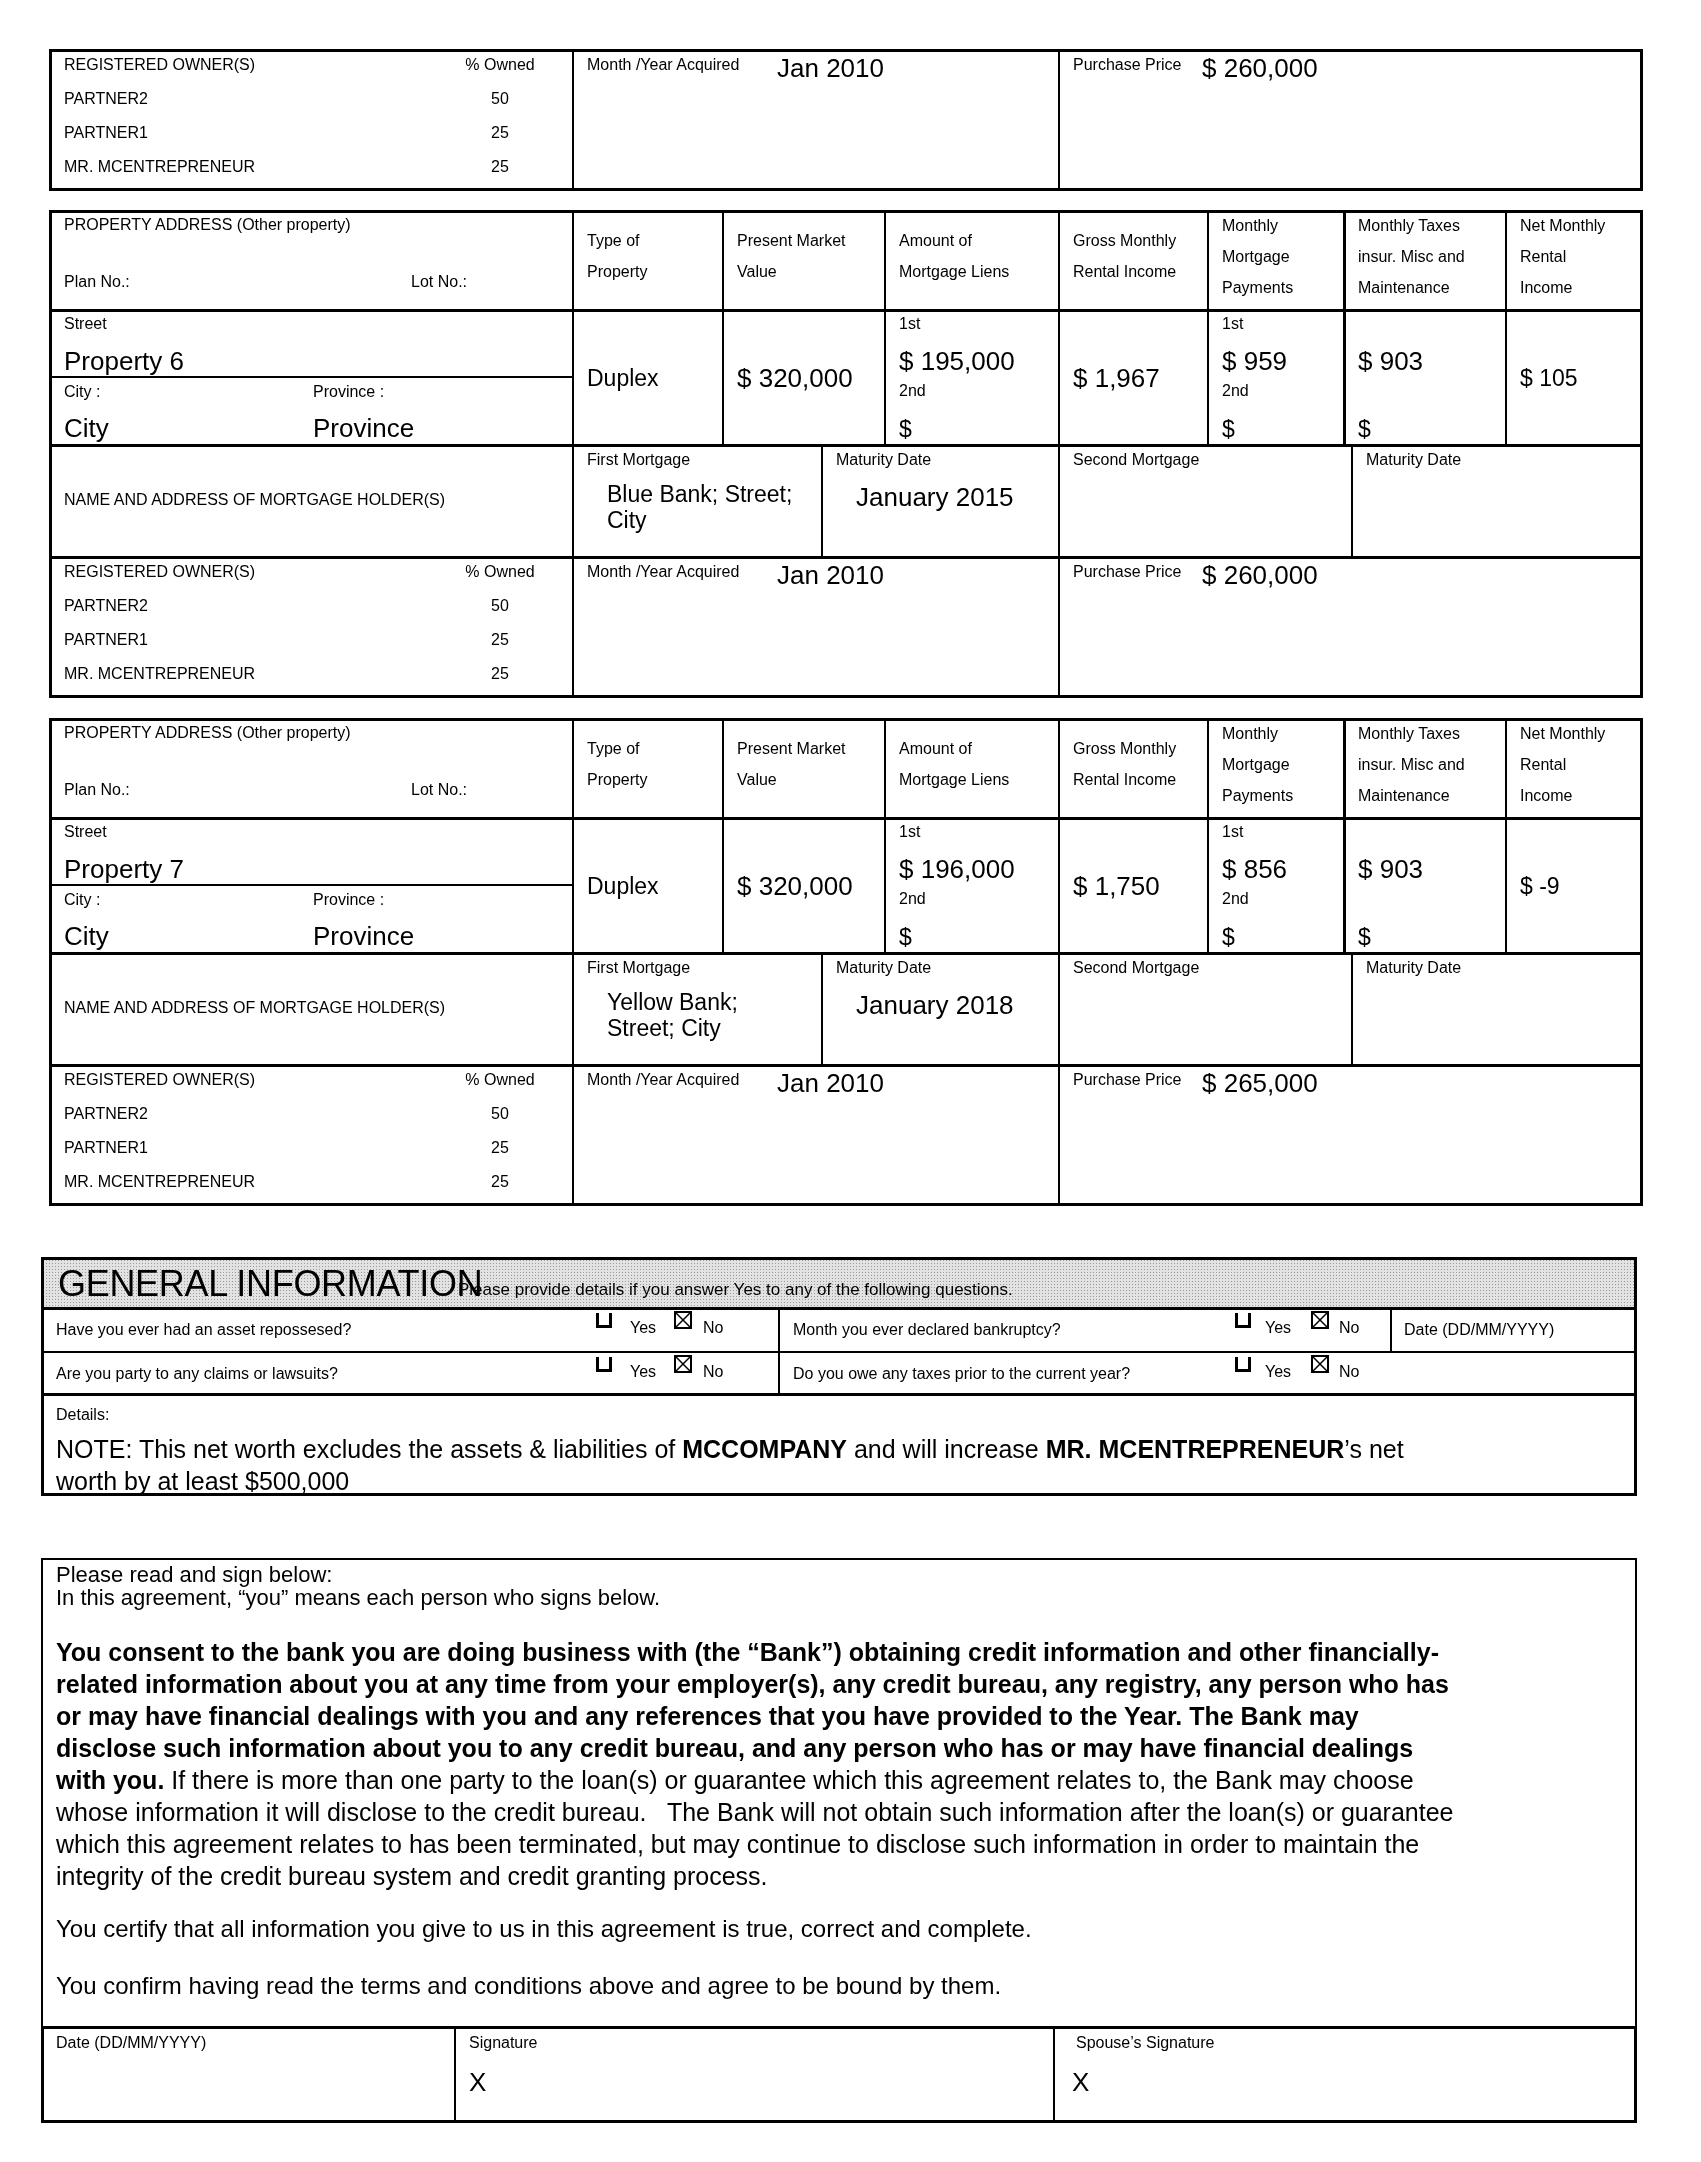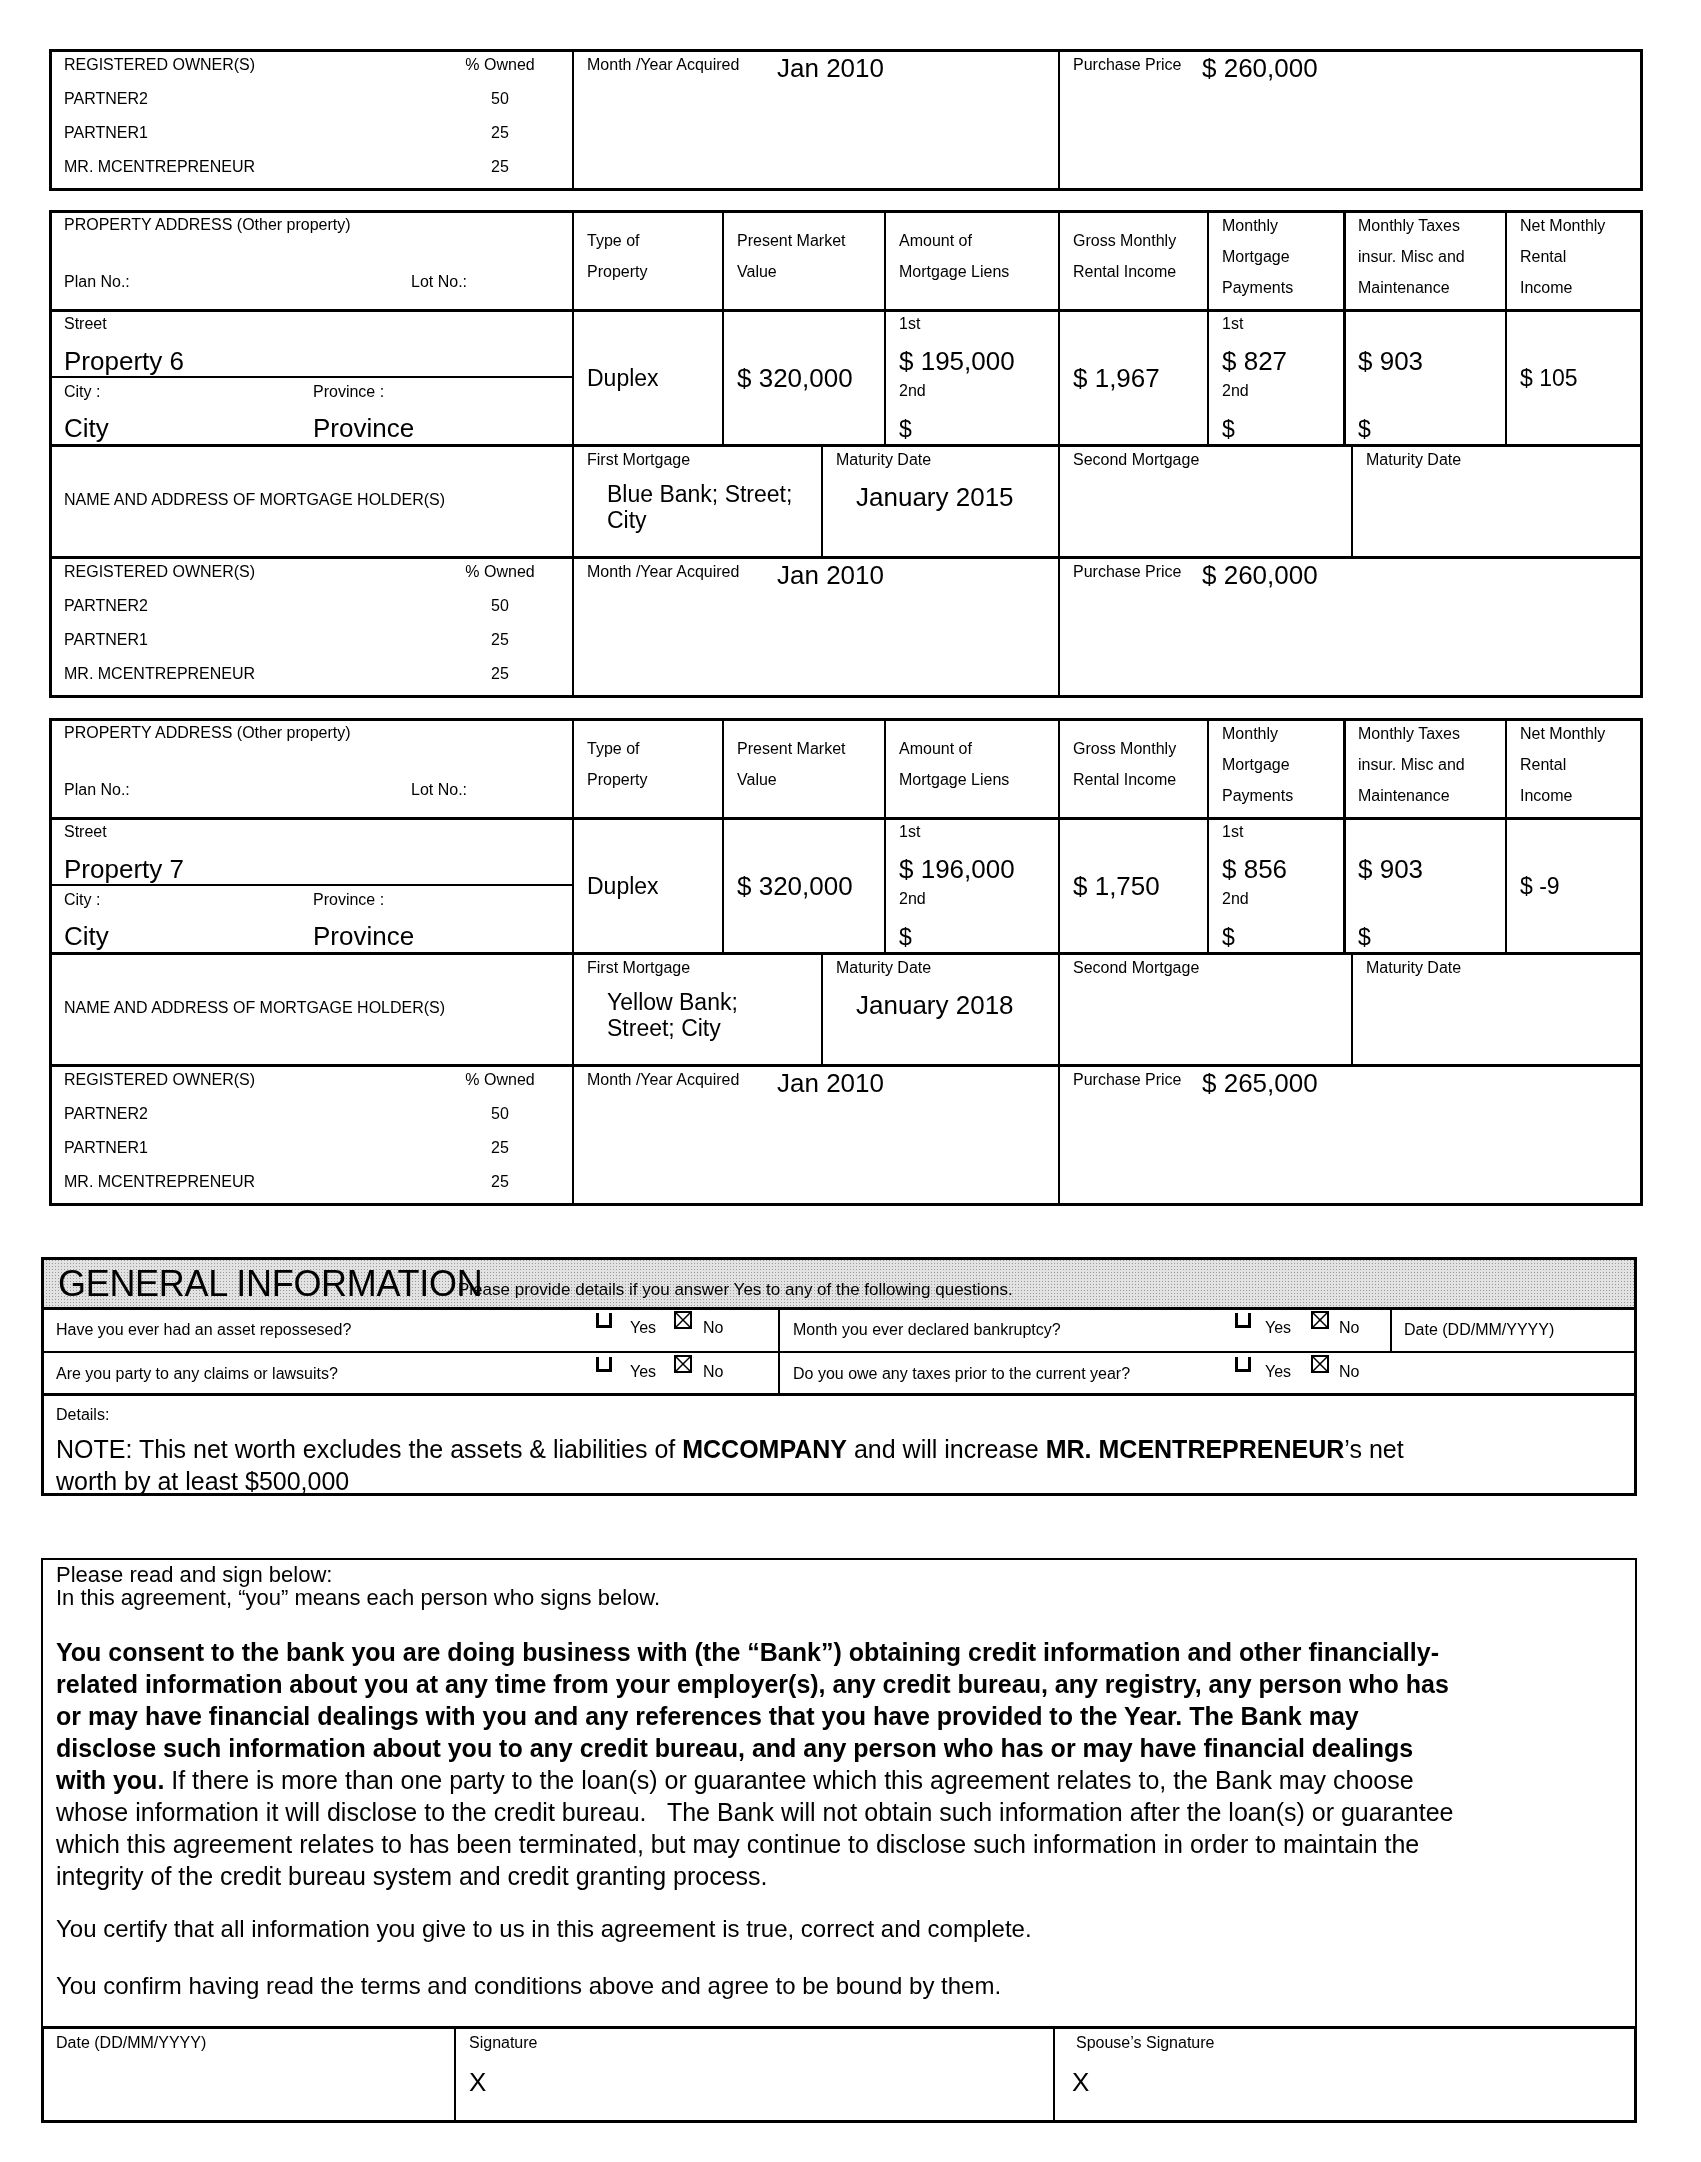--- a/index.html
+++ b/index.html
@@ -108,21 +108,21 @@
   <div class="val" style="left:64px;top:413px;">City</div>
   <div class="val" style="left:313px;top:413px;">Province</div>
   <div class="valm" style="left:587px;top:365px;">Duplex</div>
   <div class="val" style="left:737px;top:363px;">$ 320,000</div>
   <div class="lbl" style="left:899px;top:314px;">1st</div>
   <div class="val" style="left:899px;top:346px;">$ 195,000</div>
   <div class="lbl" style="left:899px;top:381px;">2nd</div>
   <div class="valm" style="left:899px;top:416px;">$</div>
   <div class="val" style="left:1073px;top:363px;">$ 1,967</div>
   <div class="lbl" style="left:1222px;top:314px;">1st</div>
-  <div class="val" style="left:1222px;top:346px;">$ 827</div>
+  <div class="val" style="left:1222px;top:346px;">$ 959</div>
   <div class="lbl" style="left:1222px;top:381px;">2nd</div>
   <div class="valm" style="left:1222px;top:416px;">$</div>
   <div class="val" style="left:1358px;top:346px;">$ 903</div>
   <div class="valm" style="left:1358px;top:416px;">$</div>
   <div class="valm" style="left:1520px;top:365px;">$ 105</div>
 
   <div class="lbl" style="left:64px;top:490px;">NAME AND ADDRESS OF MORTGAGE HOLDER(S)</div>
   <div class="lbl" style="left:587px;top:450px;">First Mortgage</div>
   <div class="valm" style="left:607px;top:481px;line-height:26px;">
       <div>Blue Bank; Street;</div>

